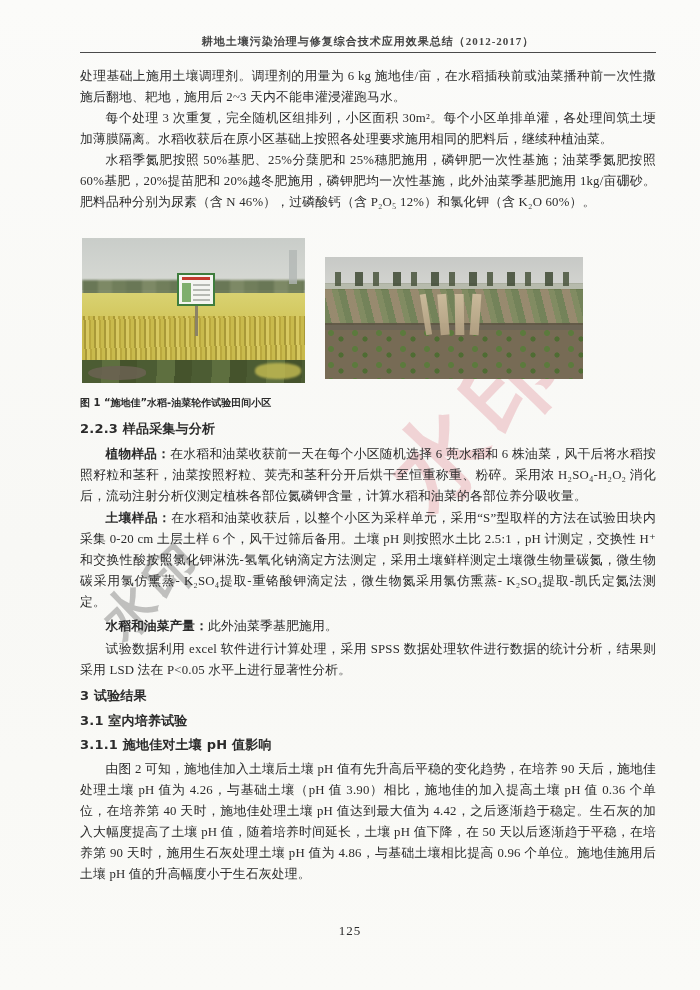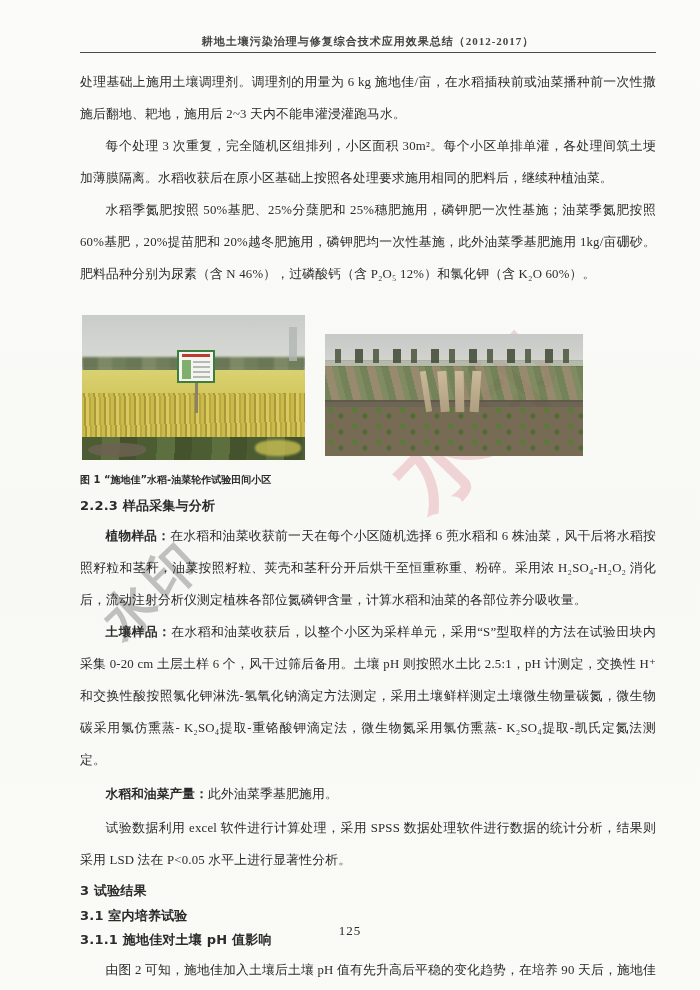--- a/index.html
+++ b/index.html
@@ -1,21 +1,21 @@
 <!DOCTYPE html>
 <html><head>
 <meta charset="utf-8">
 <style>
   html,body{margin:0;padding:0;}
   body{width:700px;height:990px;background:#e9e9e7;font-family:"Liberation Serif","DejaVu Serif",serif;}
   .page{position:relative;width:700px;height:990px;background:linear-gradient(180deg,#fbfbf9 0%,#f8f8f5 55%,#fafaf7 100%);overflow:hidden;color:#2b2b2b;}
   .inner{position:absolute;left:80px;top:0;width:576px;}
   .hdr{margin-top:33px;text-align:center;font-size:11px;letter-spacing:1px;color:#454545;font-weight:bold;line-height:16px;}
   .rule{border:0;border-top:1.3px solid #4a4a4a;margin:3px 0 0 0;}
-  .para{font-size:12.8px;line-height:32px;text-align:justify;text-indent:2em;margin:0;letter-spacing:.2px;}
+  .para{font-size:12.8px;line-height:21px;text-align:justify;text-indent:2em;margin:0;letter-spacing:.2px;}
   .noindent{text-indent:0;}
   .p1{margin-top:13px;}
   .lead{font-weight:bold;font-family:"DejaVu Sans","Liberation Sans",sans-serif;font-size:12.6px;}
   .heading{font-family:"DejaVu Sans","Liberation Sans",sans-serif;font-weight:bold;font-size:13px;line-height:22.8px;margin:0;letter-spacing:.2px;}
   .caption{font-family:"DejaVu Sans","Liberation Sans",sans-serif;font-weight:bold;font-size:10px;text-align:left;margin-top:11px;line-height:18px;}
   
   .figrow{margin-top:25px;height:145px;position:relative;}
   .photo{position:absolute;overflow:hidden;}
   .photo-left{left:2px;top:0;width:223px;height:145px;}
   .photo-right{left:245px;top:19px;width:258px;height:122px;}

